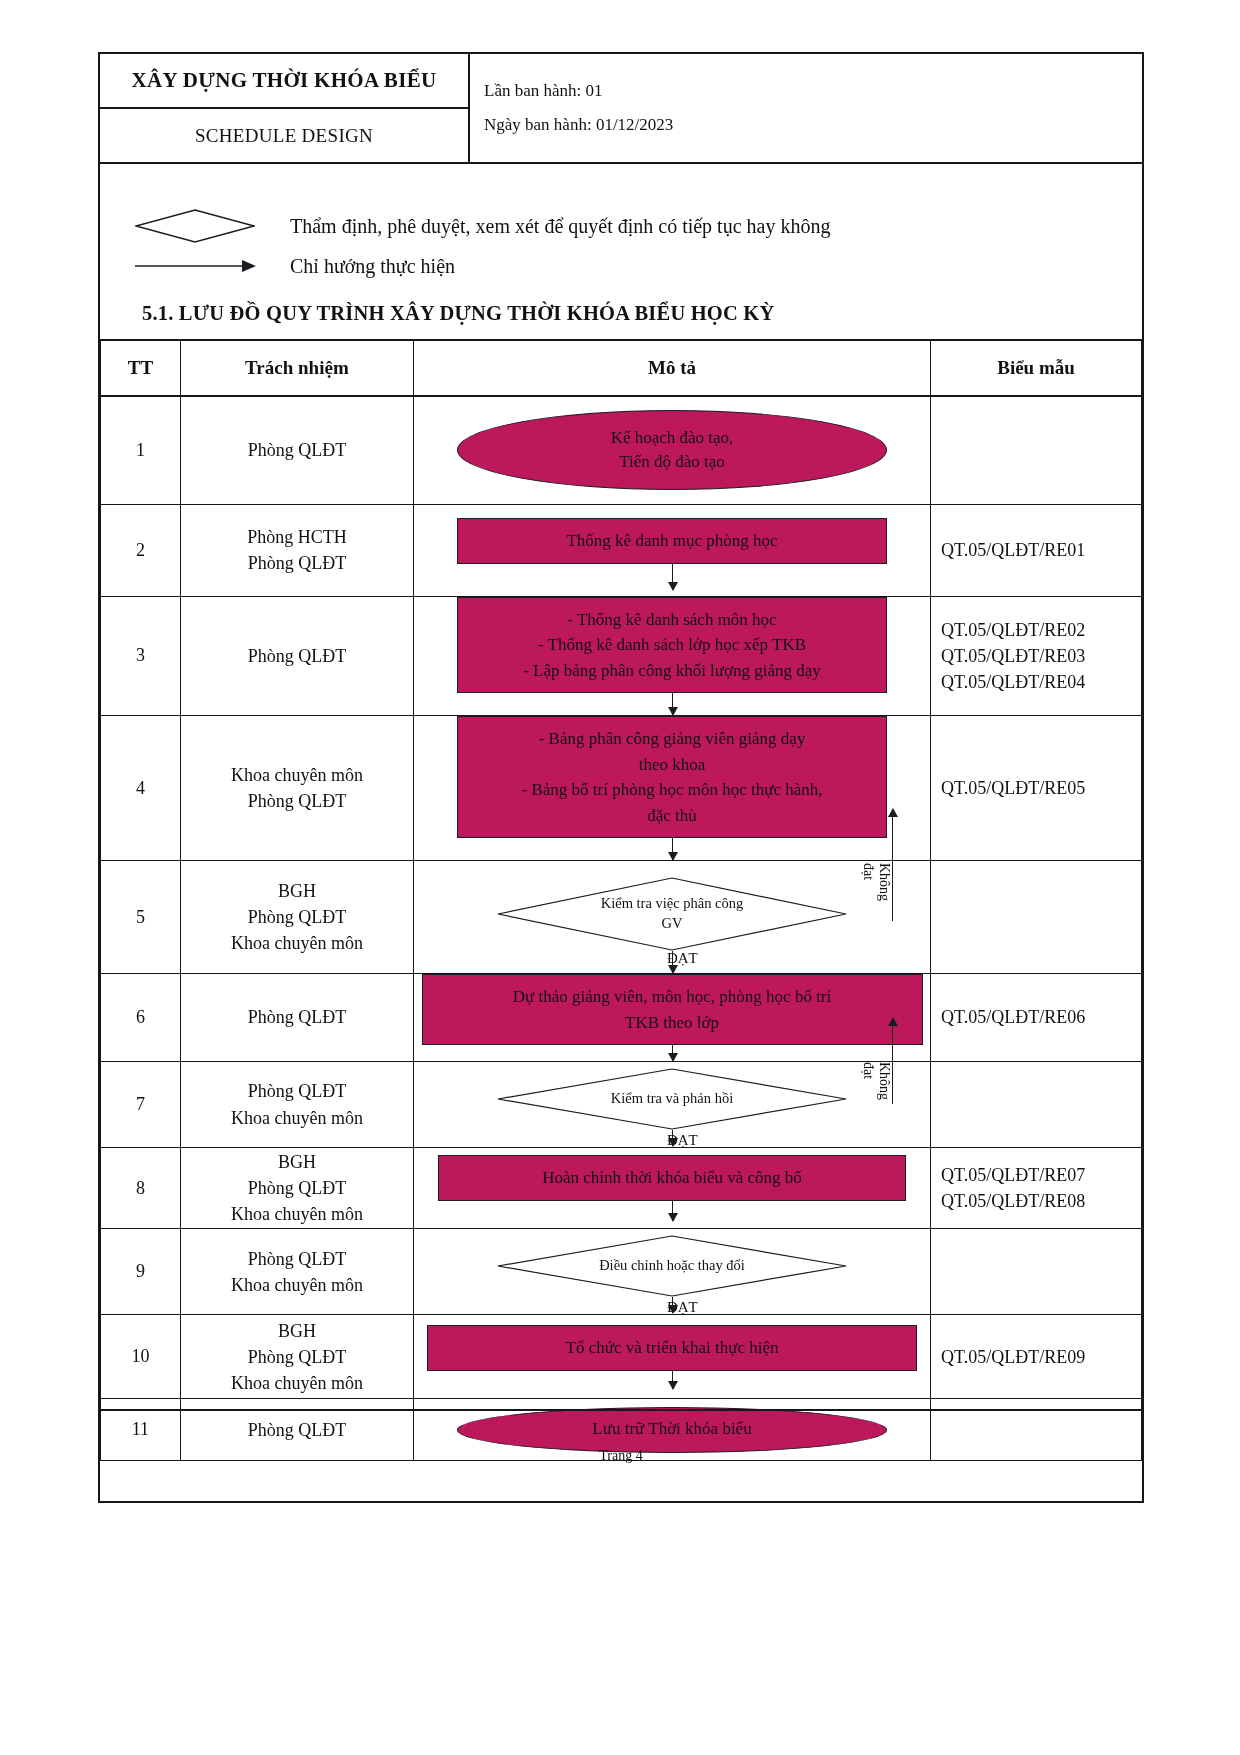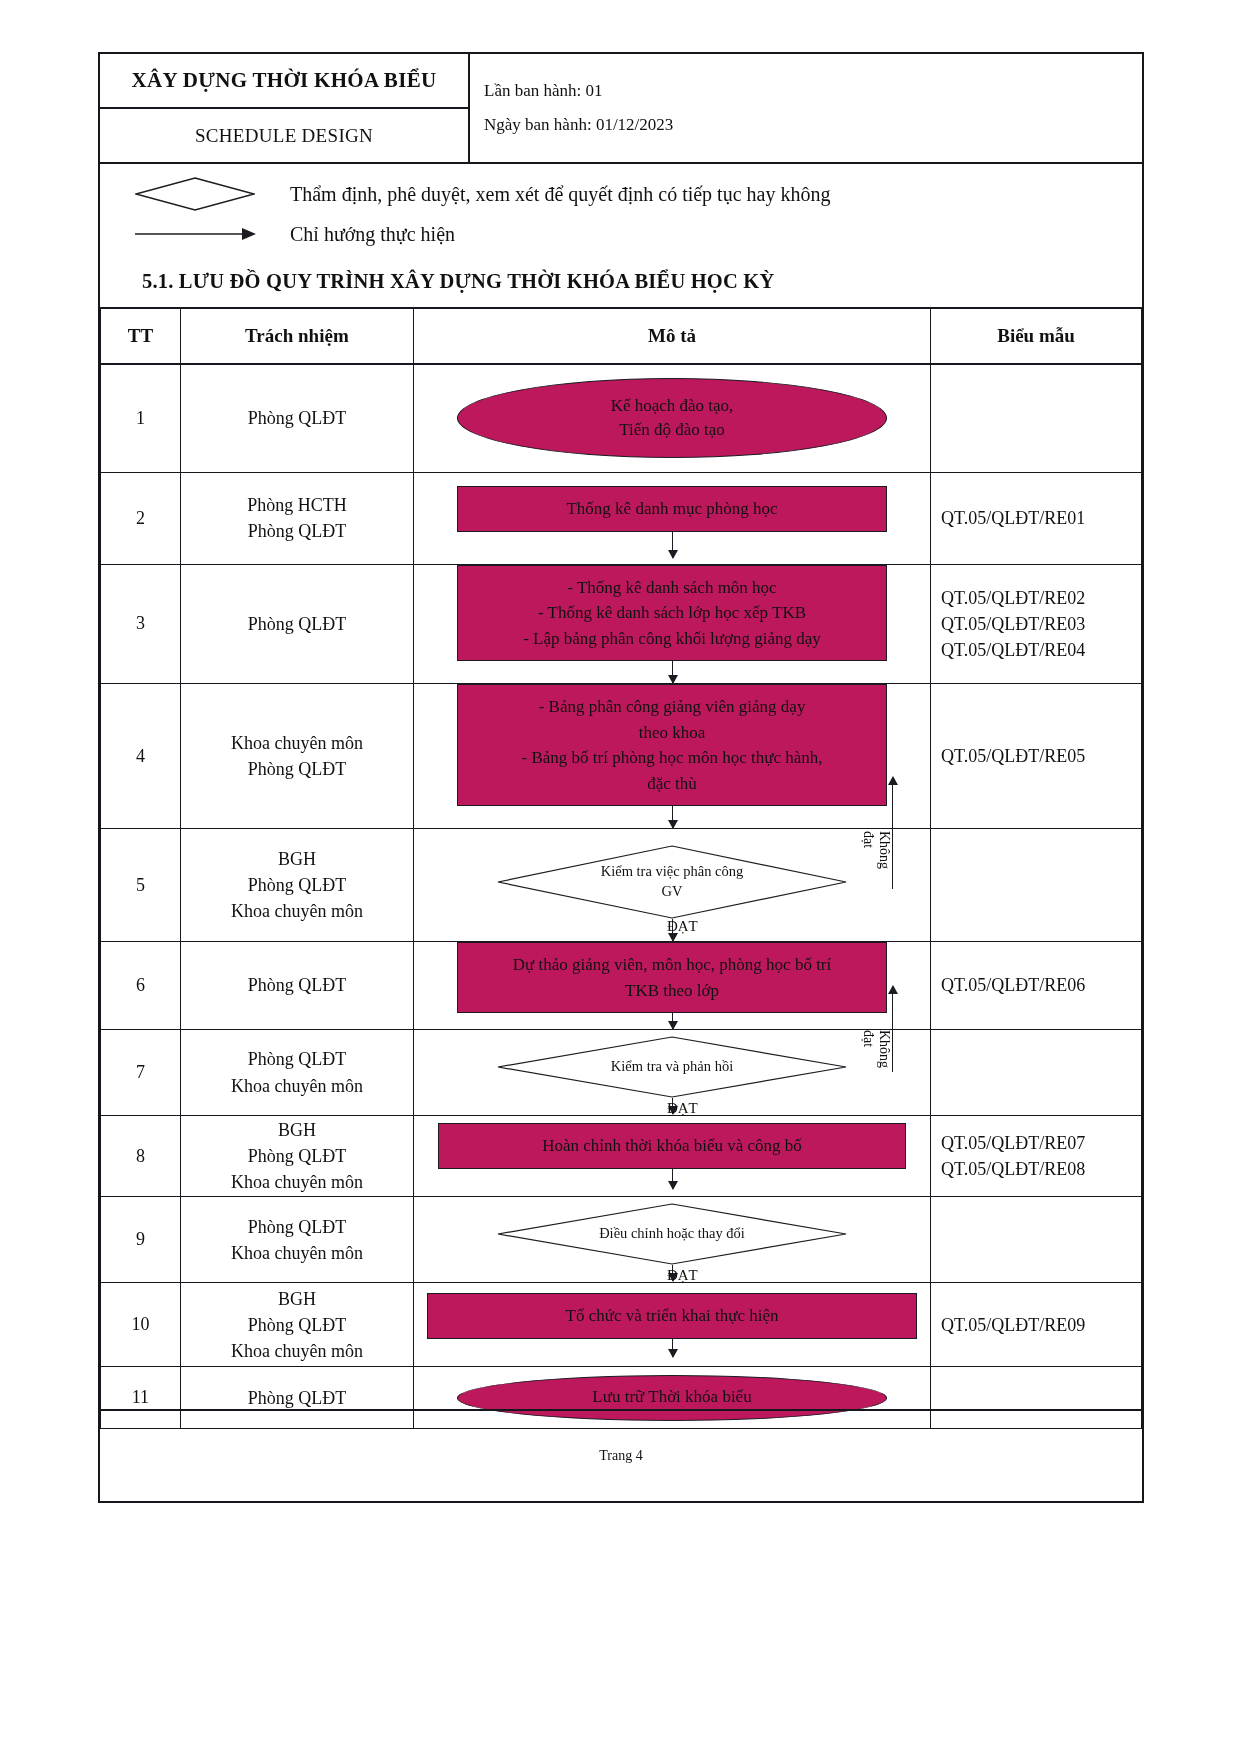--- a/index.html
+++ b/index.html
@@ -132,20 +132,21 @@
     flex-direction: column;
     justify-content: center;
     padding-left: 14px;
     gap: 14px;
     font-size: 17px;
   }
 
   
   .legend {
     padding: 10px 0 4px 0;
+    margin-top: 32px;
   }
   .legend-row {
     display: flex;
     align-items: center;
     height: 40px;
   }
   .legend-sym {
     width: 190px;
     display: flex;
     align-items: center;
@@ -456,21 +457,21 @@
           </td>
           <td class="form multiline"></td>
         </tr>
 
         <tr style="height:86px">
           <td class="tt">6</td>
           <td class="resp multiline">Phòng QLĐT</td>
           <td class="desc">
             <div>
               <div class="shape-wrap">
-                <div class="box multiline" style="width:430px">Dự thảo giảng viên, môn học, phòng học bố trí<br>TKB theo lớp</div>
+                <div class="box multiline" style="width:501px">Dự thảo giảng viên, môn học, phòng học bố trí<br>TKB theo lớp</div>
               </div>
               <div class="arrow-down">
                   <div class="stem" style="height:16px"></div>
                 </div>
             </div>
           </td>
           <td class="form multiline">QT.05/QLĐT/RE06</td>
         </tr>
 
         <tr style="height:86px">

